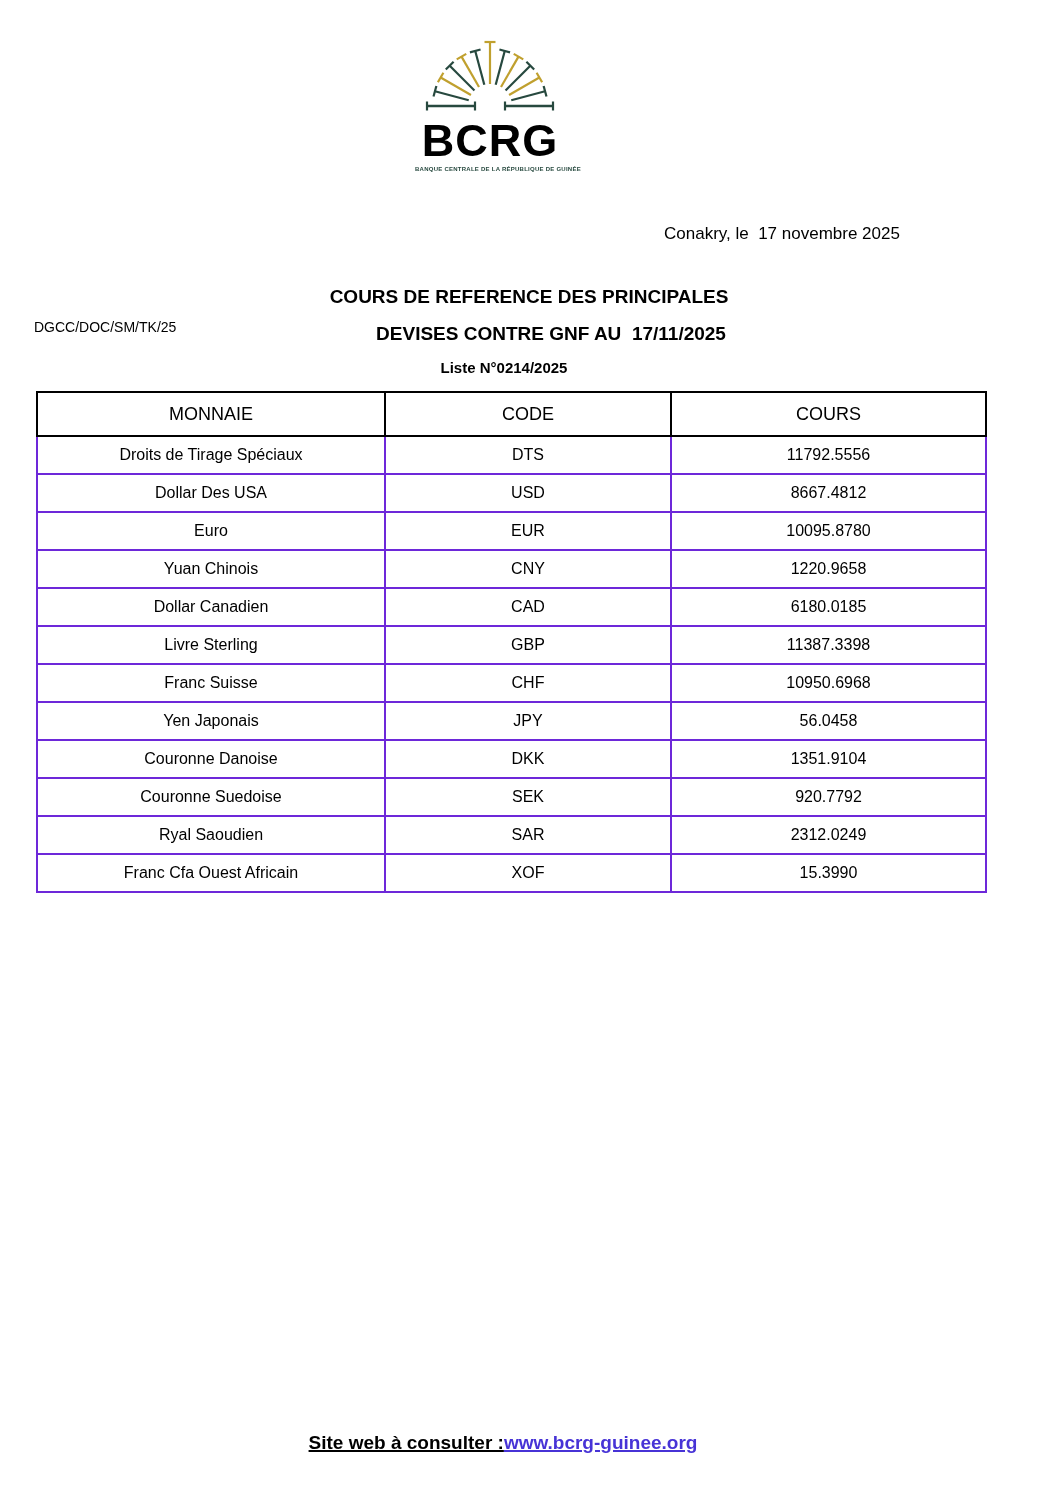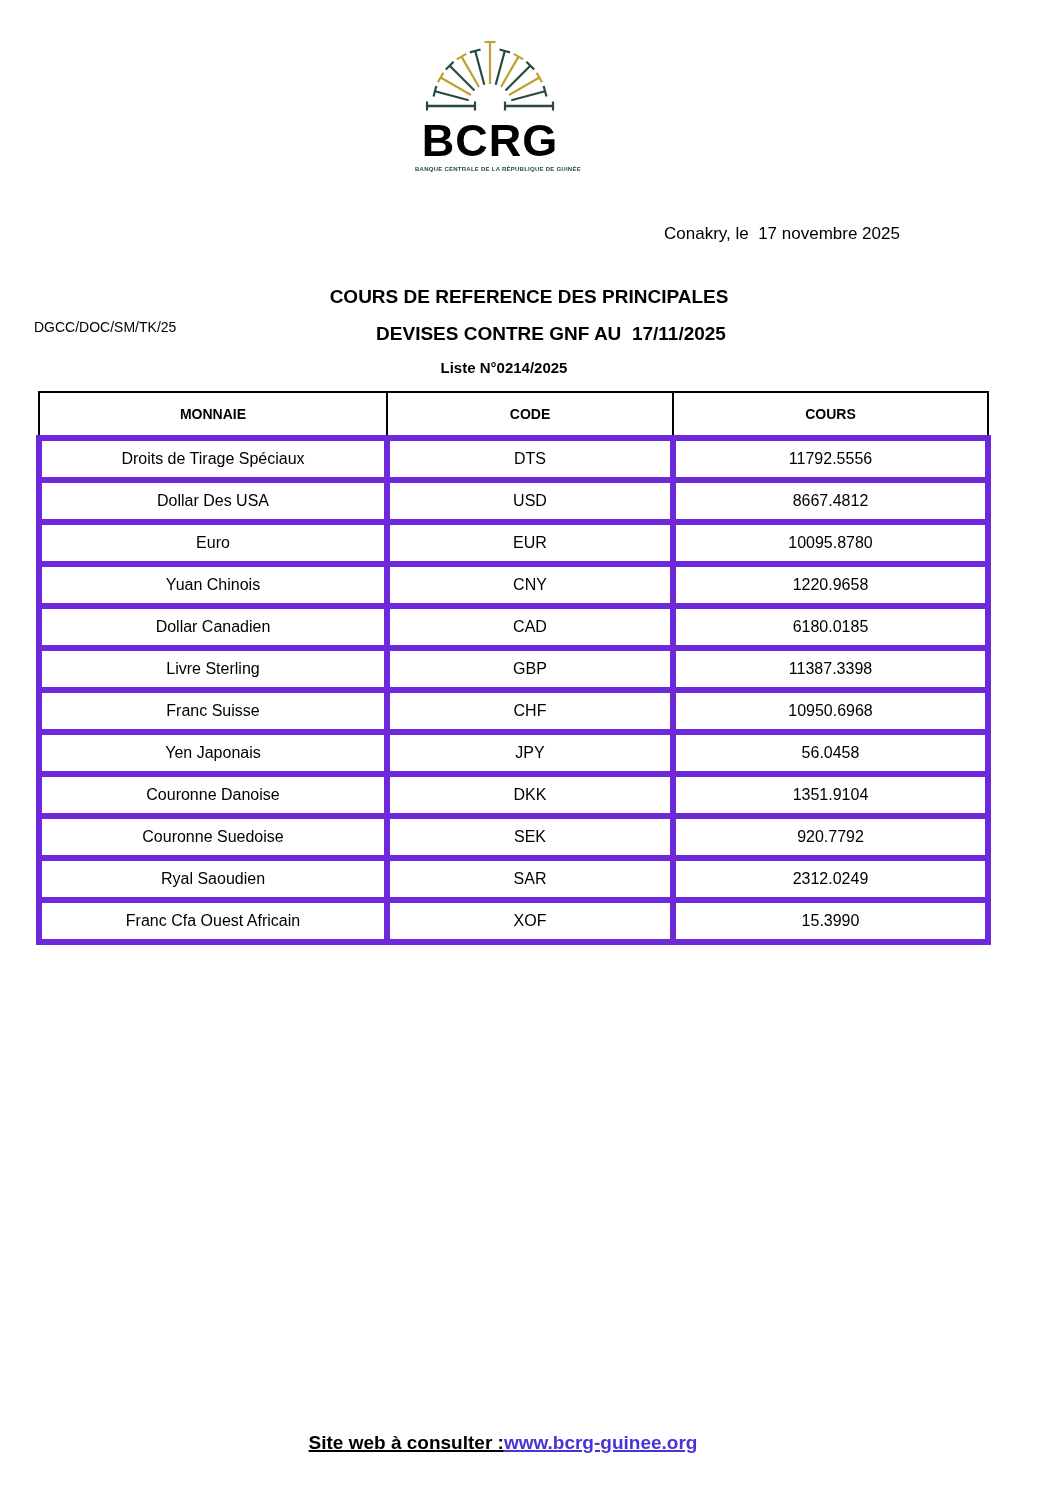--- a/index.html
+++ b/index.html
@@ -100,26 +100,26 @@
     border-collapse: collapse;
     table-layout: fixed;
     width: 949px;
   }
   .rates-table col.c1 { width: 348px; }
   .rates-table col.c2 { width: 286px; }
   .rates-table col.c3 { width: 315px; }
   .rates-table th {
     border: 2px solid #000;
     height: 40px;
-    font-size: 14px;
-    font-weight: bold;
+    font-size: 18px;
+    font-weight: normal;
     vertical-align: middle;
   }
   .rates-table td {
-    border: 6px solid #6d28d9;
+    border: 2px solid #6d28d9;
     height: 34px;
     font-size: 16px;
     text-align: center;
     vertical-align: middle;
   }
 
   
   .footer {
     position: absolute;
     top: 1432px;

